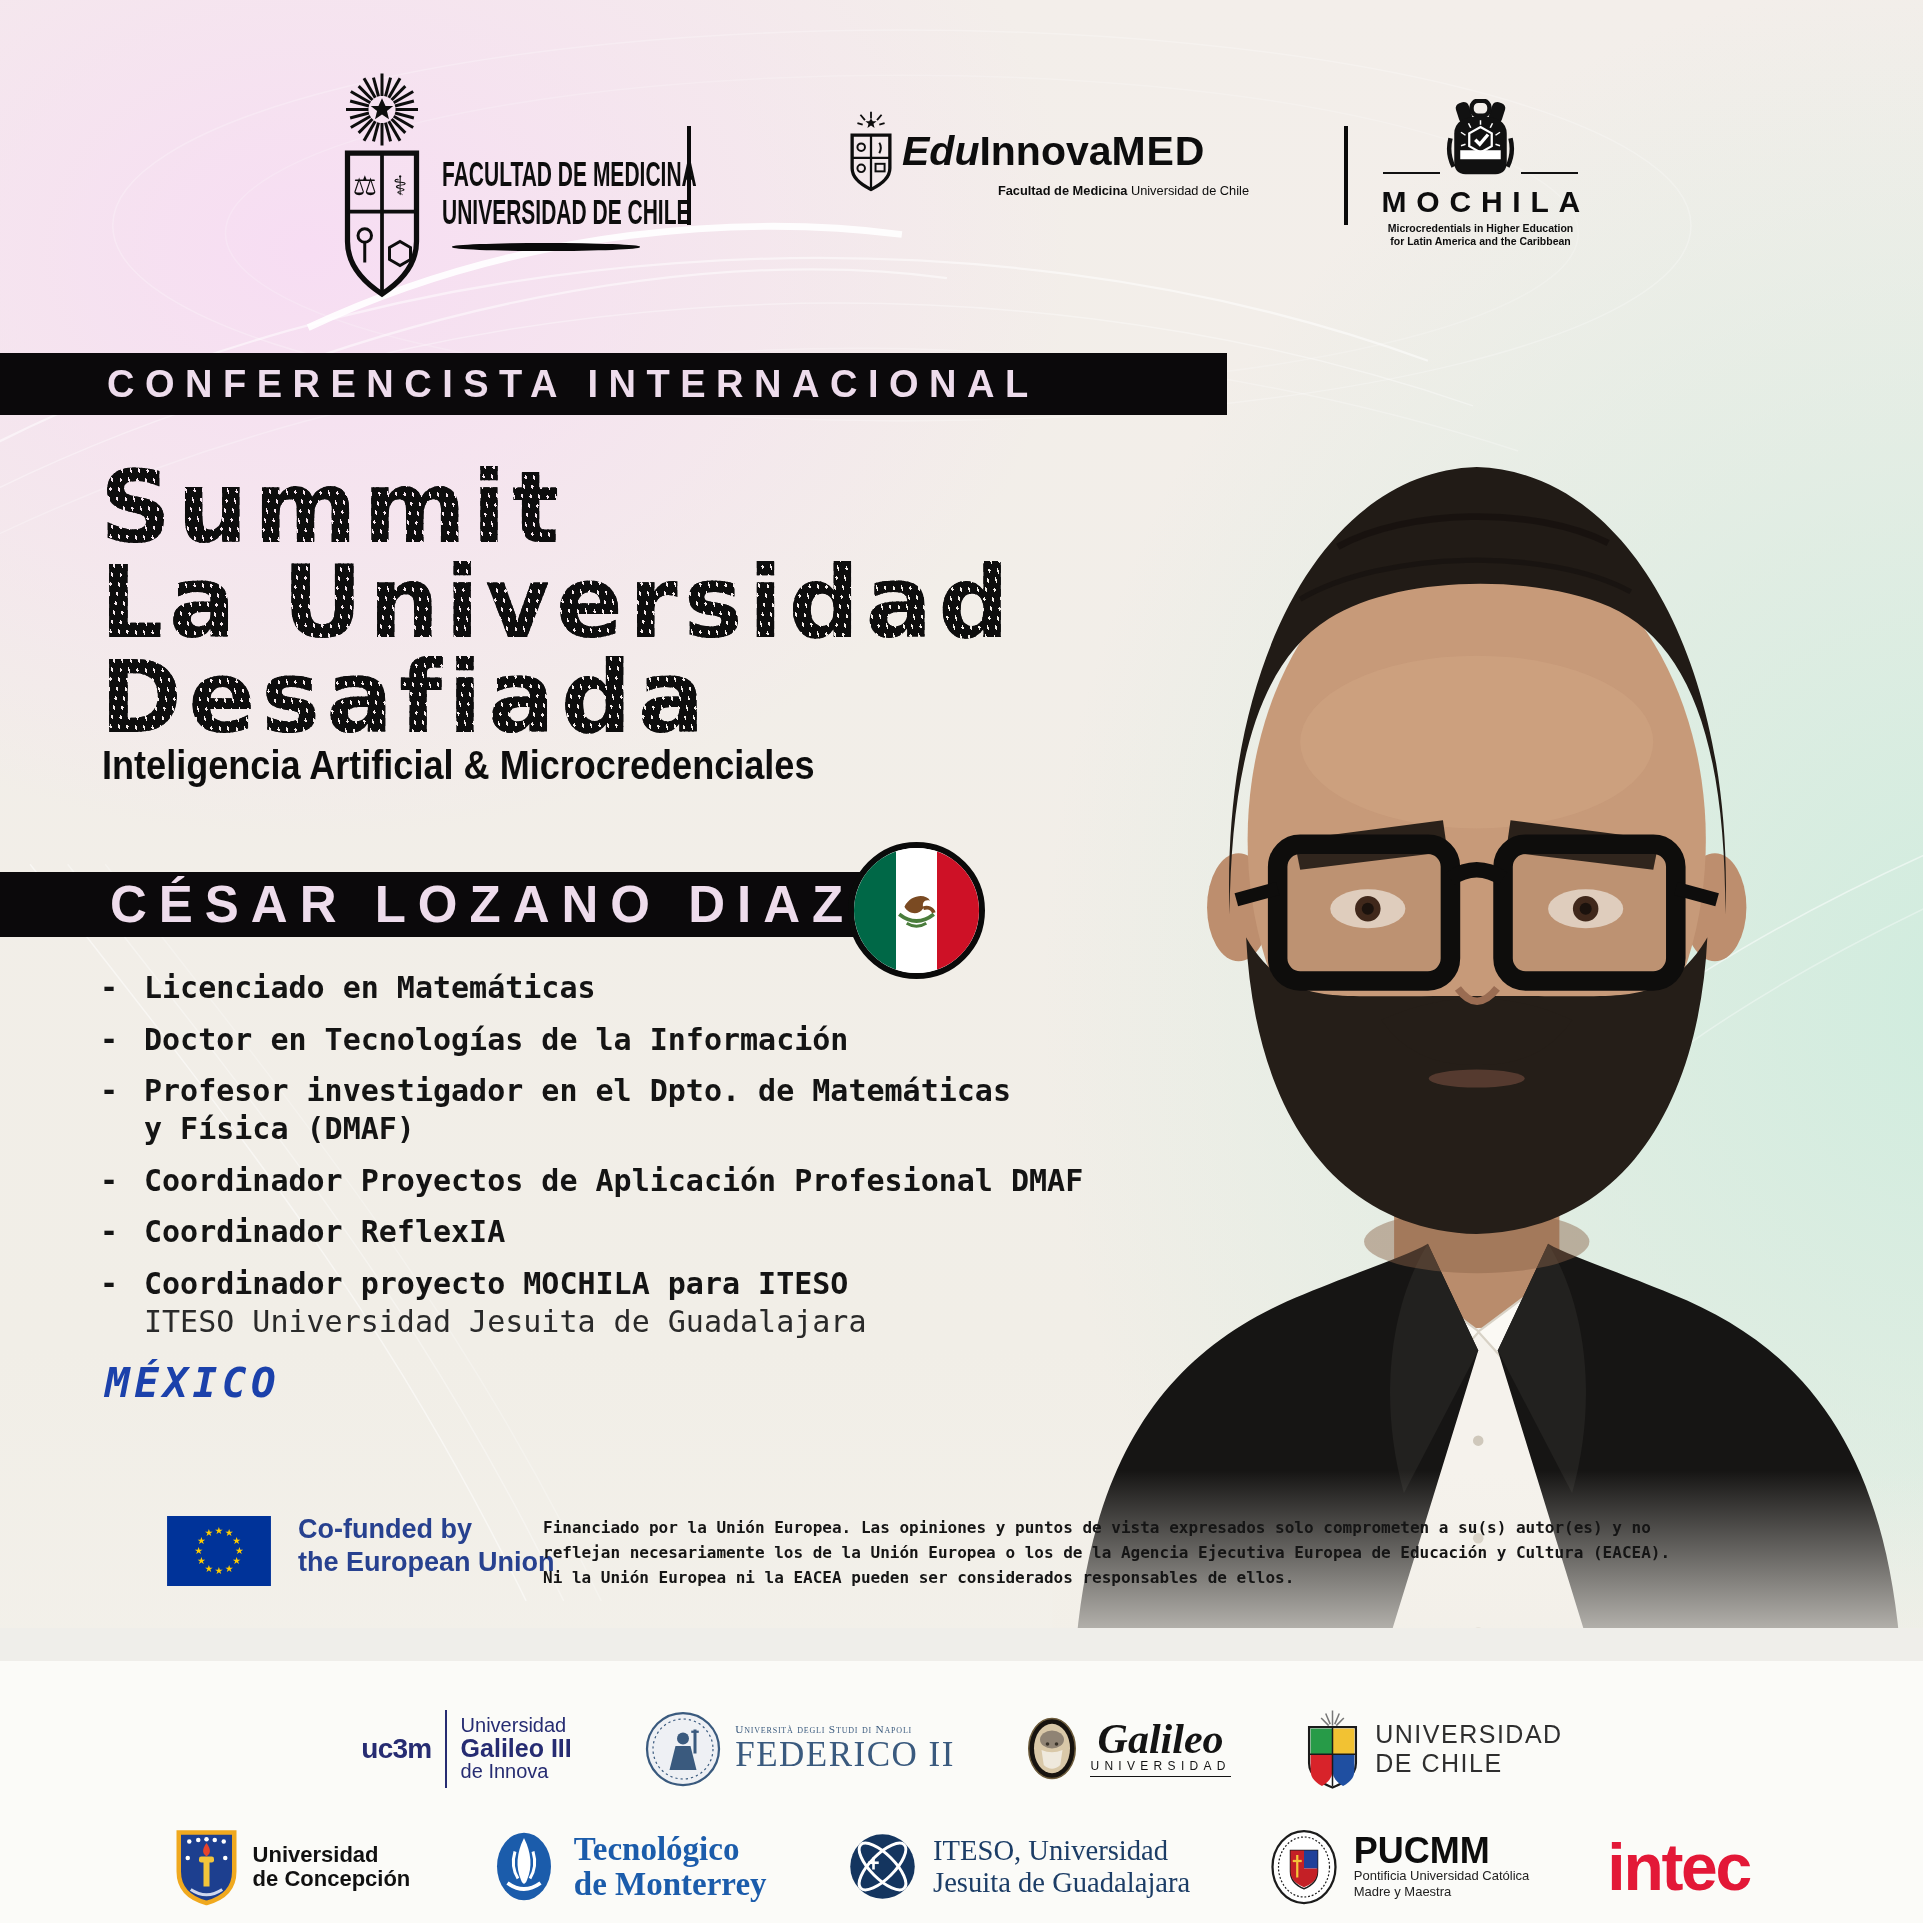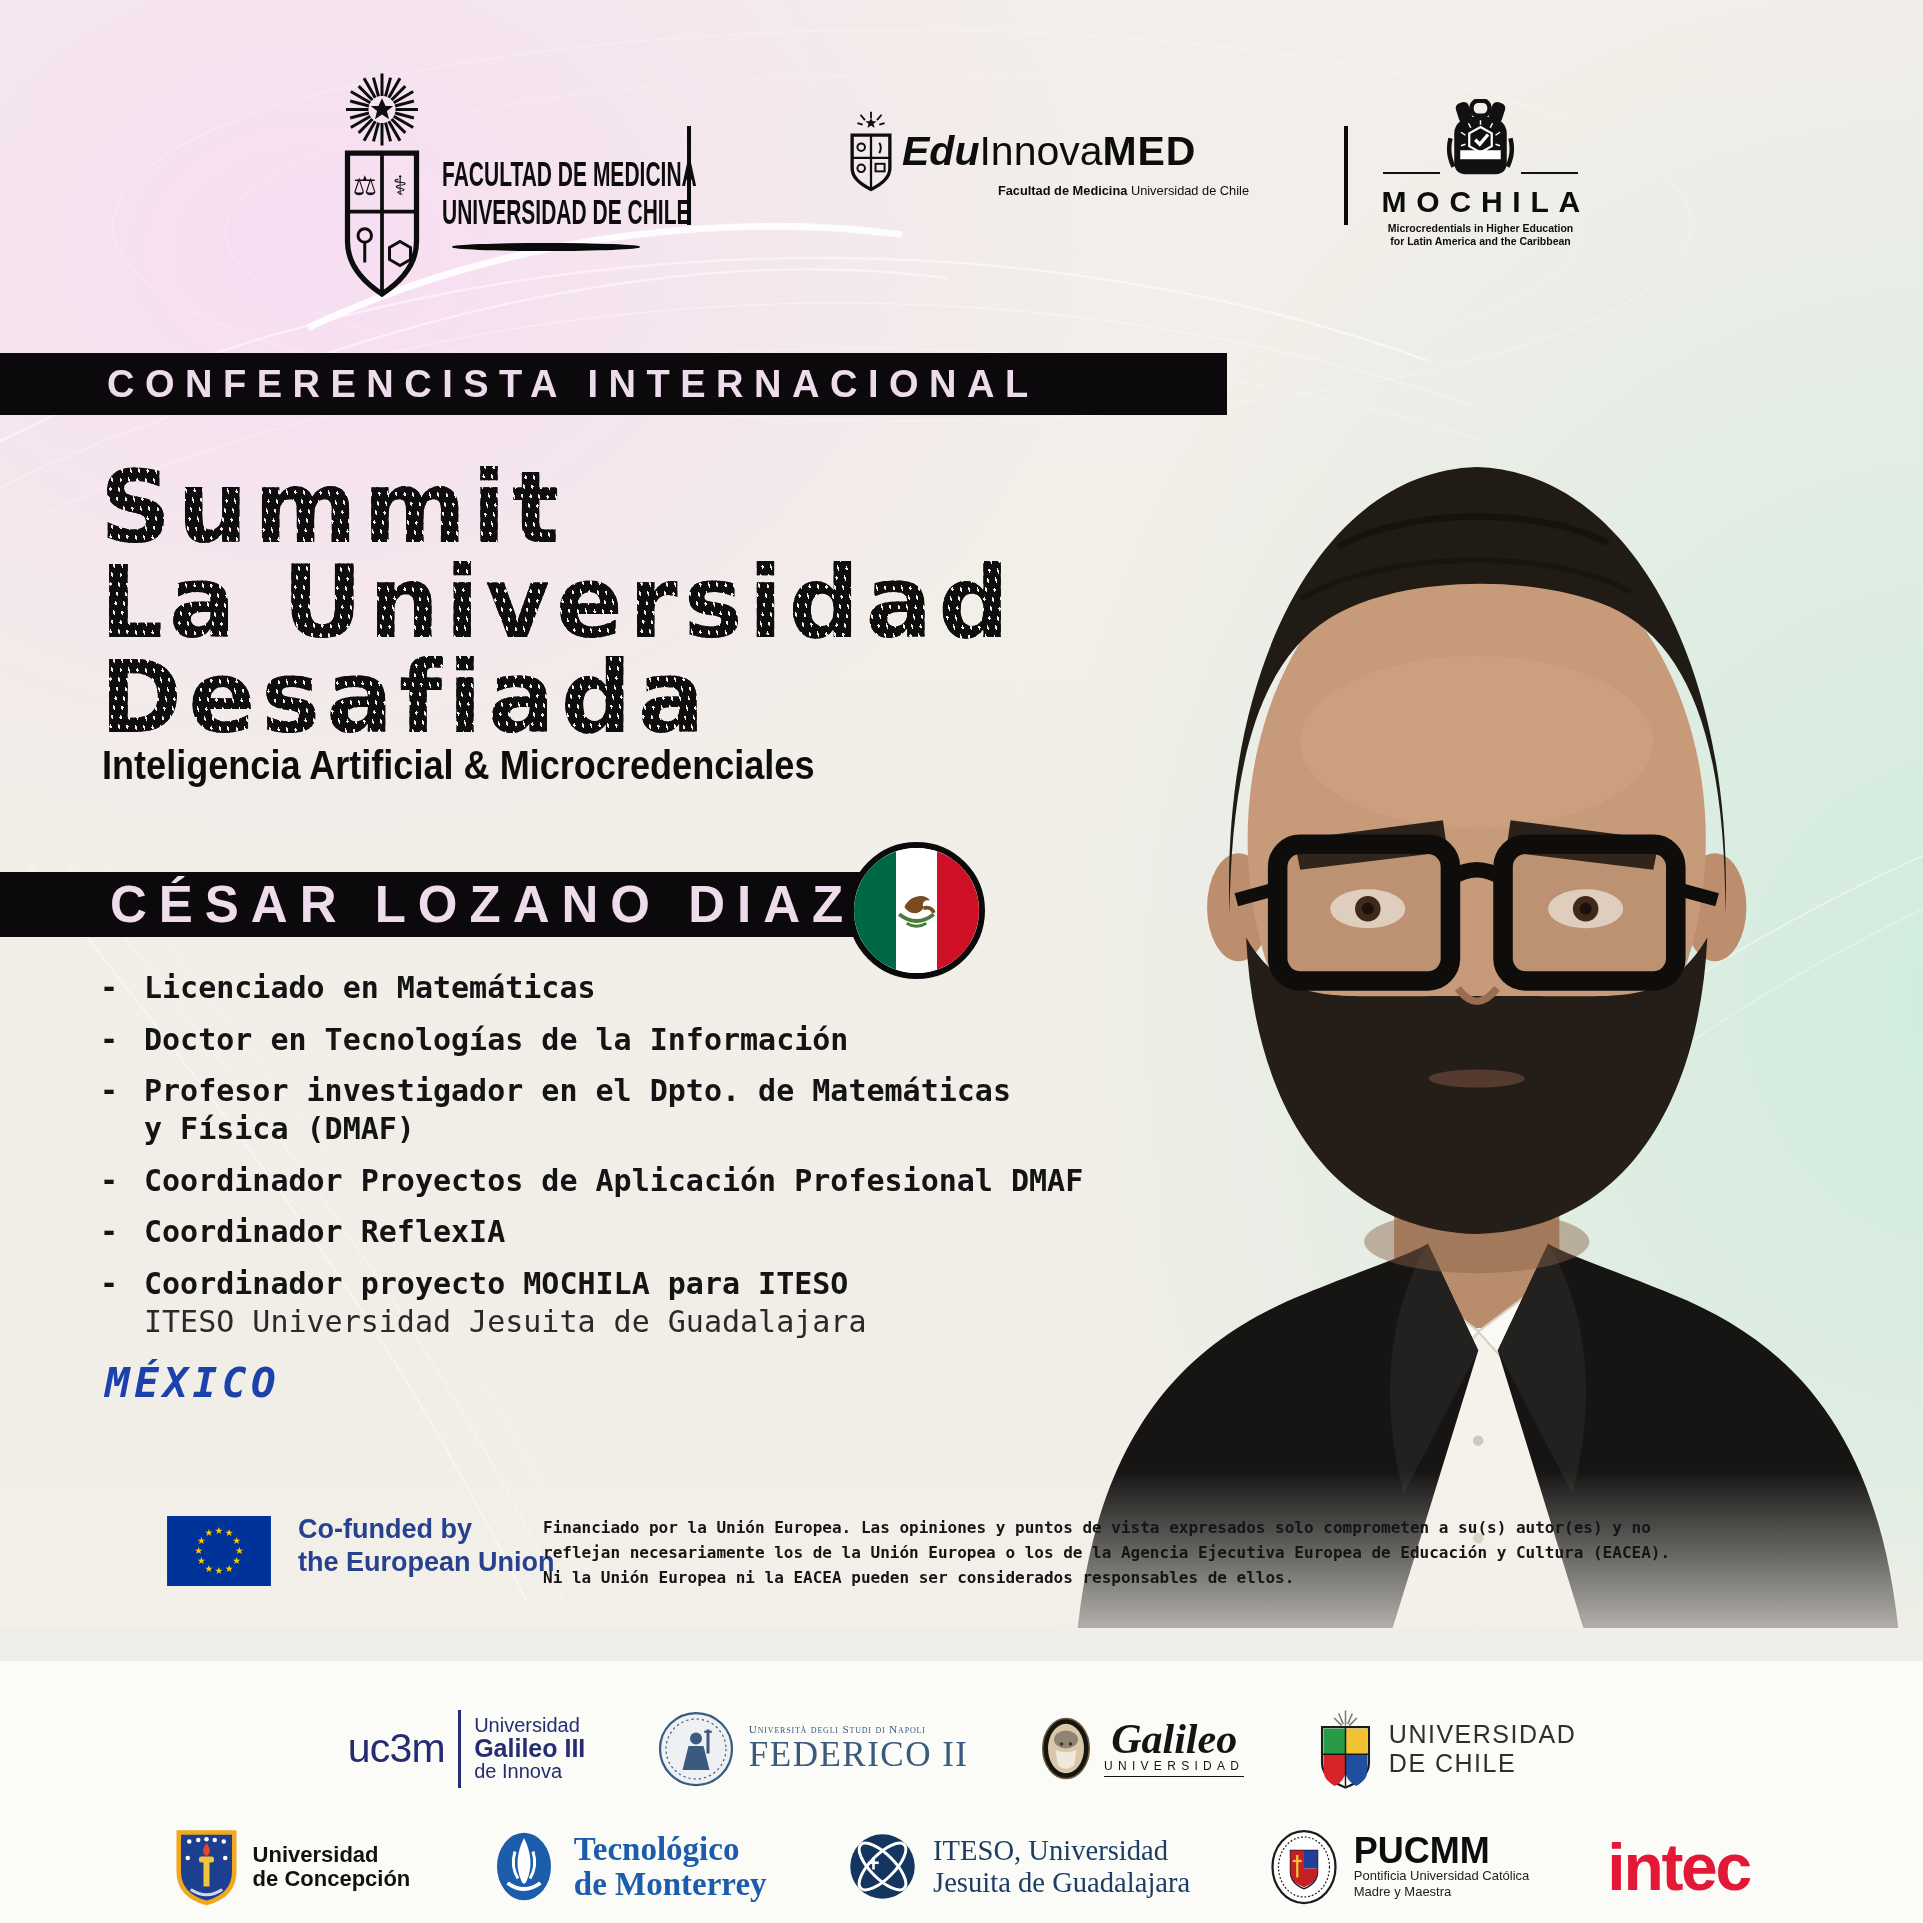--- a/index.html
+++ b/index.html
@@ -13,21 +13,21 @@
   .z5{z-index:5;}
   svg{display:block;}
 
   
   .fac-text{left:442px;top:155px;font-weight:bold;font-size:35px;line-height:38px;
     letter-spacing:0px;transform:scaleX(0.6);transform-origin:left top;white-space:nowrap;color:#0d0d0d;}
   .fac-swoosh{left:452px;top:243px;width:188px;height:7.5px;background:#0a0a0a;border-radius:50%;}
   .hdr-div{width:3.8px;height:99px;background:#0a0a0a;top:126px;}
   .edu-name{left:902px;top:128px;font-size:41px;color:#0d0d0d;white-space:nowrap;}
   .edu-name .p1{font-weight:bold;font-style:italic;}
-  .edu-name .p2{font-weight:400;}
+  .edu-name .p2{font-weight:700;}
   .edu-name .p3{font-weight:800;letter-spacing:0.8px;}
   .edu-tag{left:902px;top:183px;width:347px;text-align:right;font-size:12.8px;color:#0d0d0d;white-space:nowrap;}
   .edu-tag b{font-weight:800;}
   .mochila{left:1374px;top:99px;width:213px;text-align:center;color:#0d0d0d;}
   .mochila .bp{margin:0 auto;}
   .mochila .sideline{position:absolute;top:73px;height:2.3px;background:#111;width:57px;}
   .mochila .name{font-weight:800;font-size:30px;letter-spacing:9.8px;margin-top:3px;margin-left:7.5px;}
   .mochila .tag{font-weight:bold;font-size:10.5px;line-height:12.8px;margin-top:3px;}
 
   
@@ -72,21 +72,21 @@
   .disclaimer div{white-space:nowrap;}
 
   
   .band{left:0;top:1628px;width:1924px;height:33px;background:#efeeea;z-index:6;}
   .strip{left:0;top:1661px;width:1924px;height:263px;background:#fbfbf8;z-index:6;}
   .prow{position:absolute;left:0;width:1924px;display:flex;justify-content:center;align-items:center;z-index:7;}
   .prow1{top:1692px;height:113px;gap:72px;}
   .prow2{top:1810px;height:113px;gap:78px;}
   .pitem{display:flex;align-items:center;gap:13.5px;}
 
-  .uc3m-abbr{font-weight:400;font-size:41px;color:#262c72;letter-spacing:-0.8px;}
+  .uc3m-abbr{font-weight:700;font-size:28px;color:#262c72;letter-spacing:-0.8px;}
   .uc3m-bar{width:2.3px;height:78px;background:#262c72;}
   .uc3m-lines{color:#262c72;font-size:20px;line-height:23px;}
   .uc3m-lines .mid{font-weight:800;font-size:25px;}
   .fed-txt{color:#3a5a7e;}
   .fed-top{font-size:11.3px;letter-spacing:0.8px;font-variant:small-caps;font-family:"Liberation Serif",serif;}
   .fed-name{font-family:"Liberation Serif",serif;font-size:35px;letter-spacing:1.5px;}
   .gal-txt{color:#141414;text-align:center;}
   .gal-name{font-family:"Liberation Serif",serif;font-style:italic;font-weight:bold;font-size:42px;line-height:39px;}
   .gal-sub{font-size:12px;letter-spacing:5.3px;border-bottom:1.5px solid #141414;padding-bottom:3px;}
   .usac-txt{color:#203a70;}

